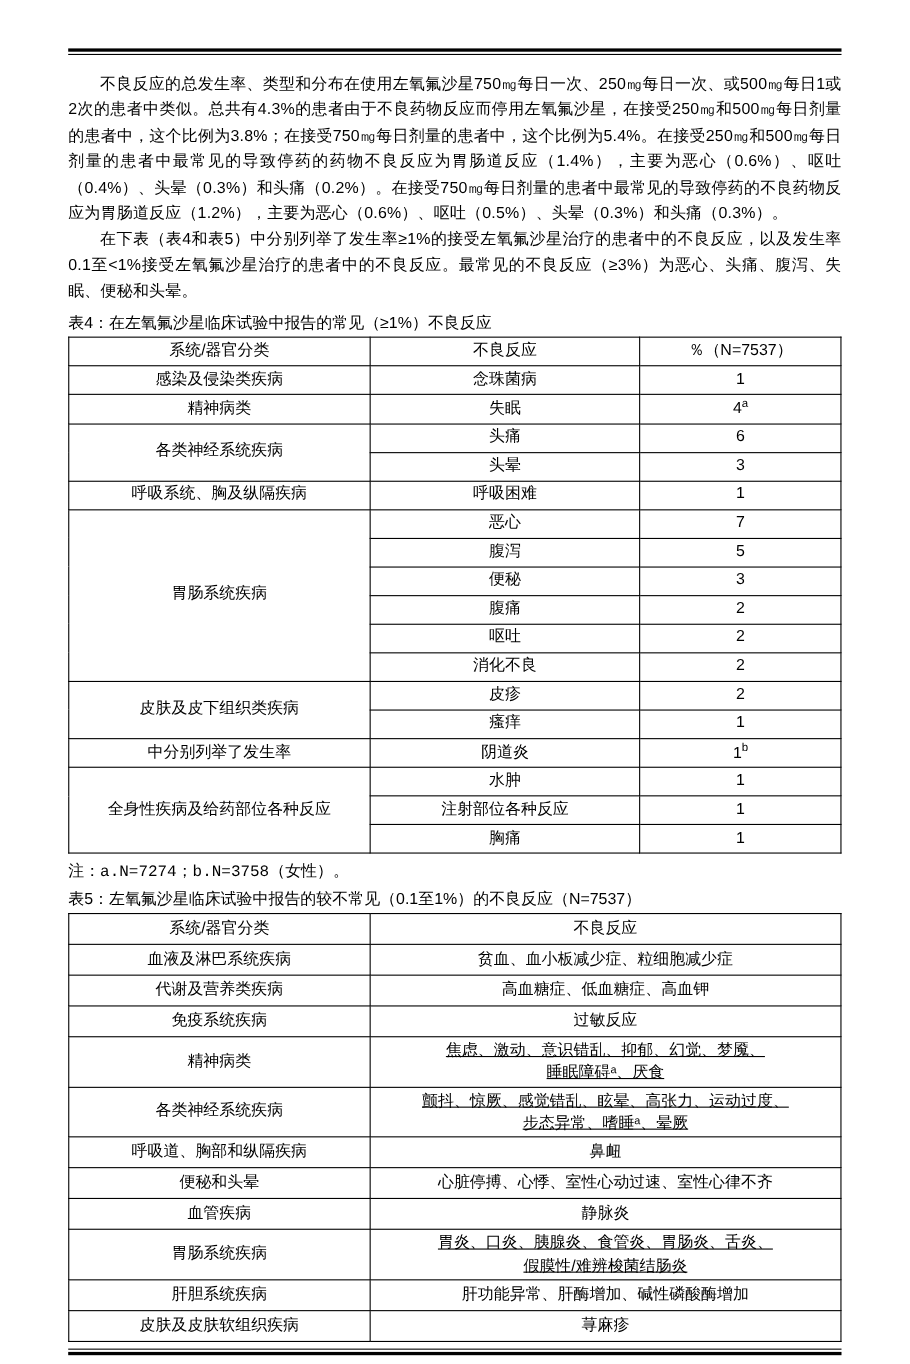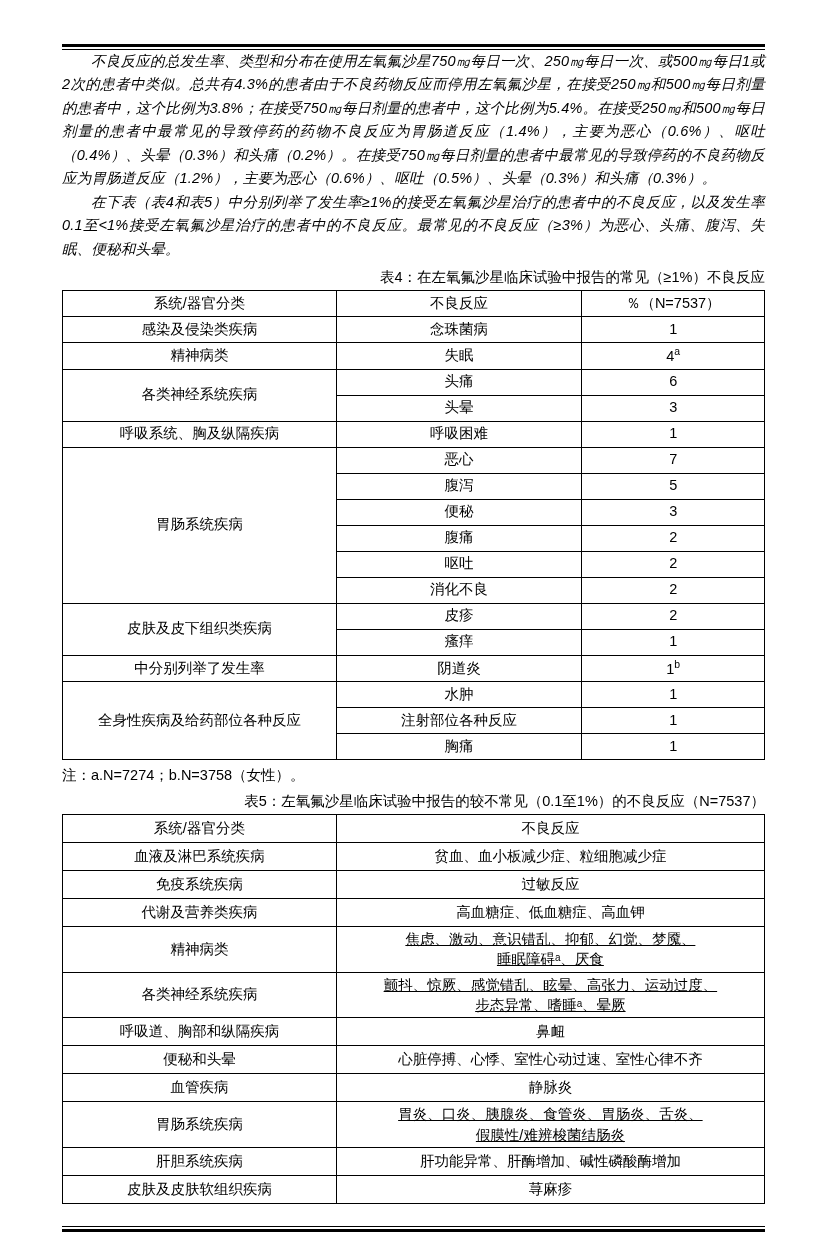--- a/index.html
+++ b/index.html
@@ -21,33 +21,32 @@
     padding: 0 62px;
   }
   .rule-top {
     margin-top: 44px;
     border-top: 3px solid #000;
     border-bottom: 1px solid #000;
     height: 2px;
     box-sizing: content-box;
   }
   .body-text {
-    margin-top: 0;
+    margin-top: 16px;
     font-size: 14.5px;
     line-height: 1.62;
     text-align: justify;
     letter-spacing: 0.2px;
-    font-style: italic;
   }
   .body-text p {
     margin: 0;
     text-indent: 2em;
   }
   .tbl-caption {
-    text-align: right;
+    text-align: left;
     font-size: 14.5px;
     margin: 7px 0 3px 0;
   }
   table.t {
     border-collapse: collapse;
     width: 100%;
     table-layout: fixed;
     font-size: 14.5px;
     border-radius: 22px;
   }
@@ -59,20 +58,21 @@
     font-weight: normal;
     line-height: 1.35;
   }
   table.t thead td {
     font-weight: normal;
   }
   .t4 td { height: 21px; }
   .note {
     font-size: 14.5px;
     margin: 6px 0 2px 0;
+    font-family: Liberation Mono, monospace;
   }
   .t5 td { height: 23px; }
   .t5 .two-line { line-height: 1.4; text-decoration: underline; }
   sup { font-size: 0.72em; vertical-align: super; }
   .rule-bottom {
     position: absolute;
     left: 62px;
     right: 62px;
     bottom: 52px;
     border-top: 1px solid #000;
@@ -201,26 +201,26 @@
         <td>系统/器官分类</td>
         <td>不良反应</td>
       </tr>
     </thead>
     <tbody>
       <tr>
         <td>血液及淋巴系统疾病</td>
         <td>贫血、血小板减少症、粒细胞减少症</td>
       </tr>
       <tr>
+        <td>代谢及营养类疾病</td>
+        <td>高血糖症、低血糖症、高血钾</td>
+      </tr>
+      <tr>
         <td>免疫系统疾病</td>
         <td>过敏反应</td>
-      </tr>
-      <tr>
-        <td>代谢及营养类疾病</td>
-        <td>高血糖症、低血糖症、高血钾</td>
       </tr>
       <tr>
         <td>精神病类</td>
         <td class="two-line">
           <div>焦虑、激动、意识错乱、抑郁、幻觉、梦魇、</div>
           <div>睡眠障碍ᵃ、厌食</div>
         </td>
       </tr>
       <tr>
         <td>各类神经系统疾病</td>

